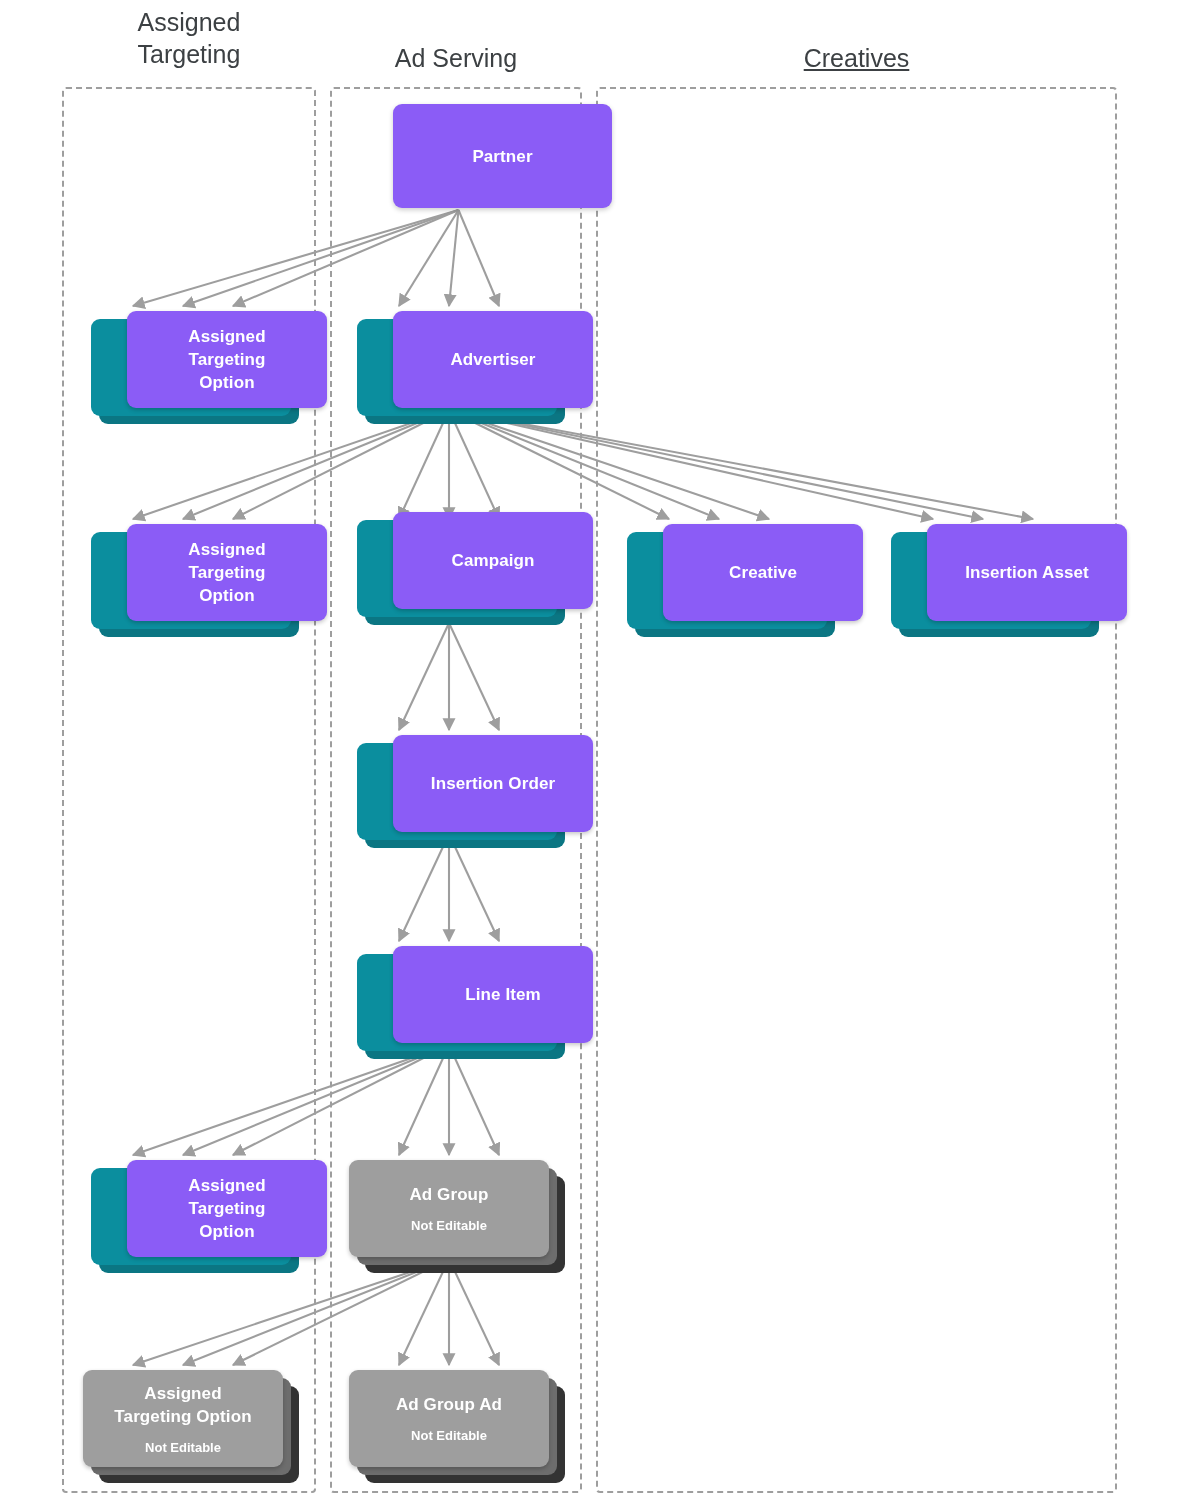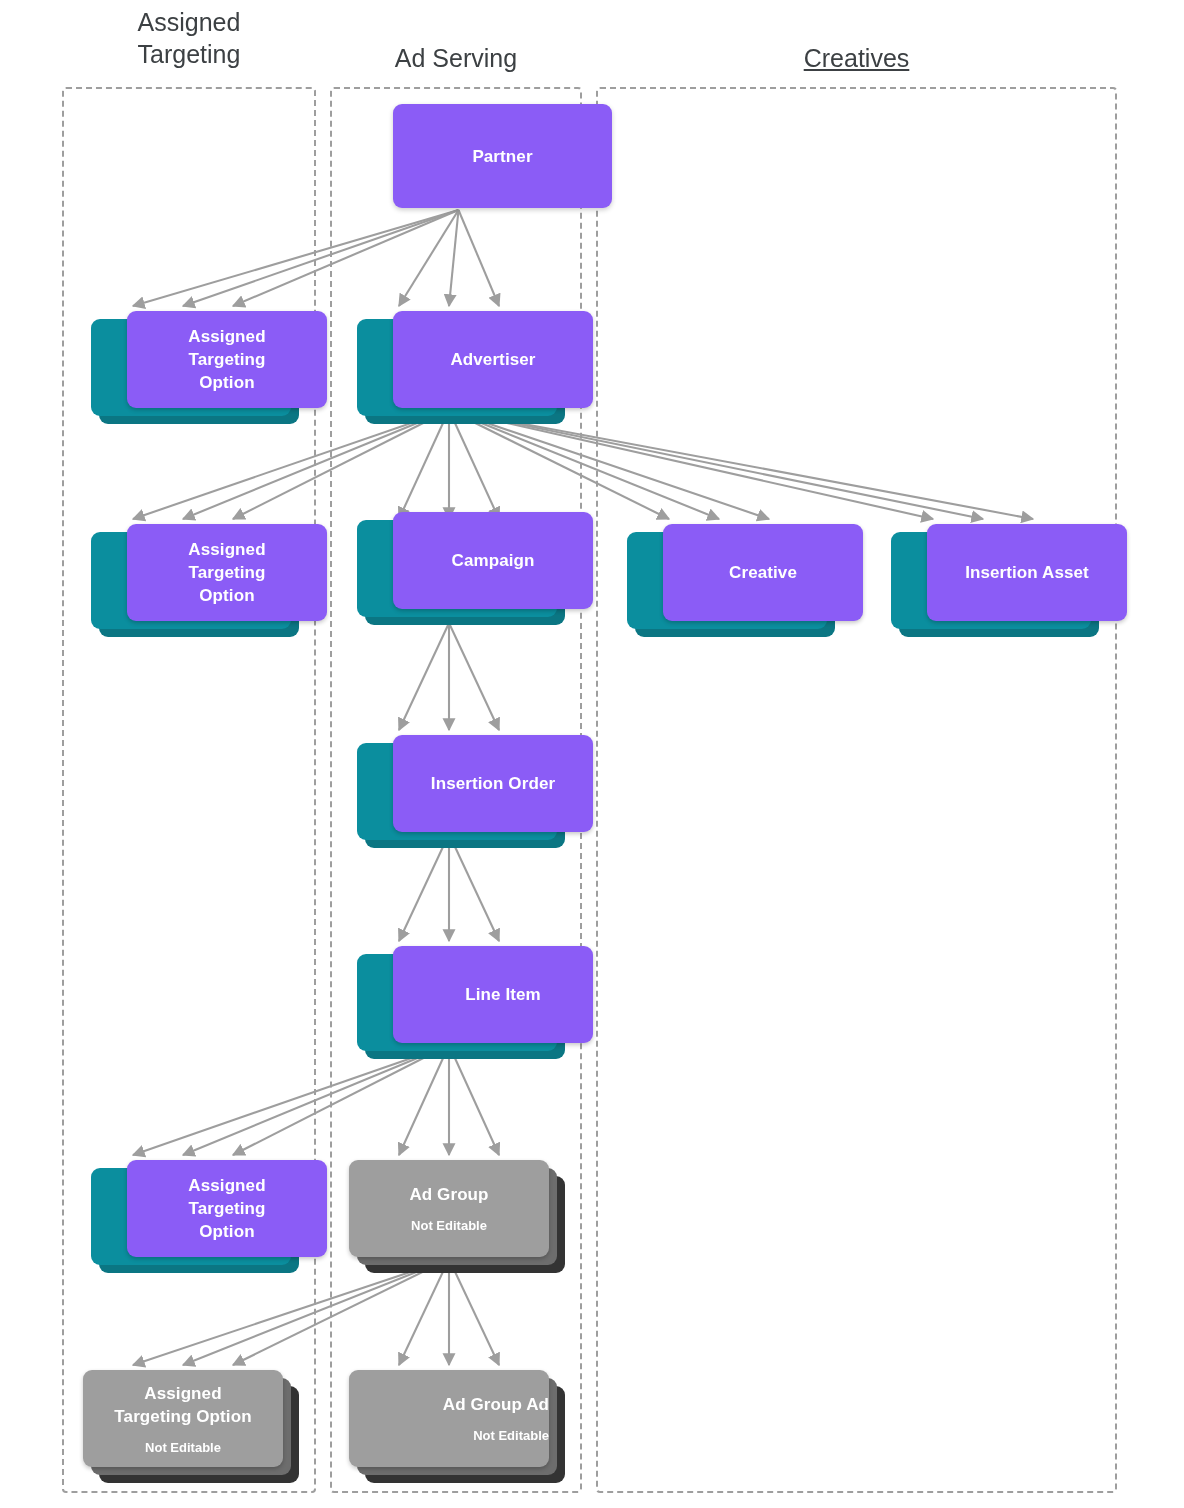--- a/index.html
+++ b/index.html
@@ -227,19 +227,19 @@
     <div class="card" style="width:200px; height:97px;">
       <div class="label">Assigned
 Targeting Option</div>
       <div class="sublabel">Not Editable</div>
     </div>
   </div>
 
   <div class="node gray" id="n-ad-group-ad" style="left:349px; top:1370px; width:200px; height:97px;">
     <div class="stack-c" style="left:16px; top:16px; width:200px; height:97px;"></div>
     <div class="stack-b" style="left:8px; top:8px; width:200px; height:97px;"></div>
-    <div class="card" style="width:200px; height:97px;align-items:flex-end;">
+    <div class="card" style="width:200px; height:97px;">
       <div class="label">Ad Group Ad</div>
       <div class="sublabel">Not Editable</div>
     </div>
   </div>
 
 </div>
 
 </body></html>

